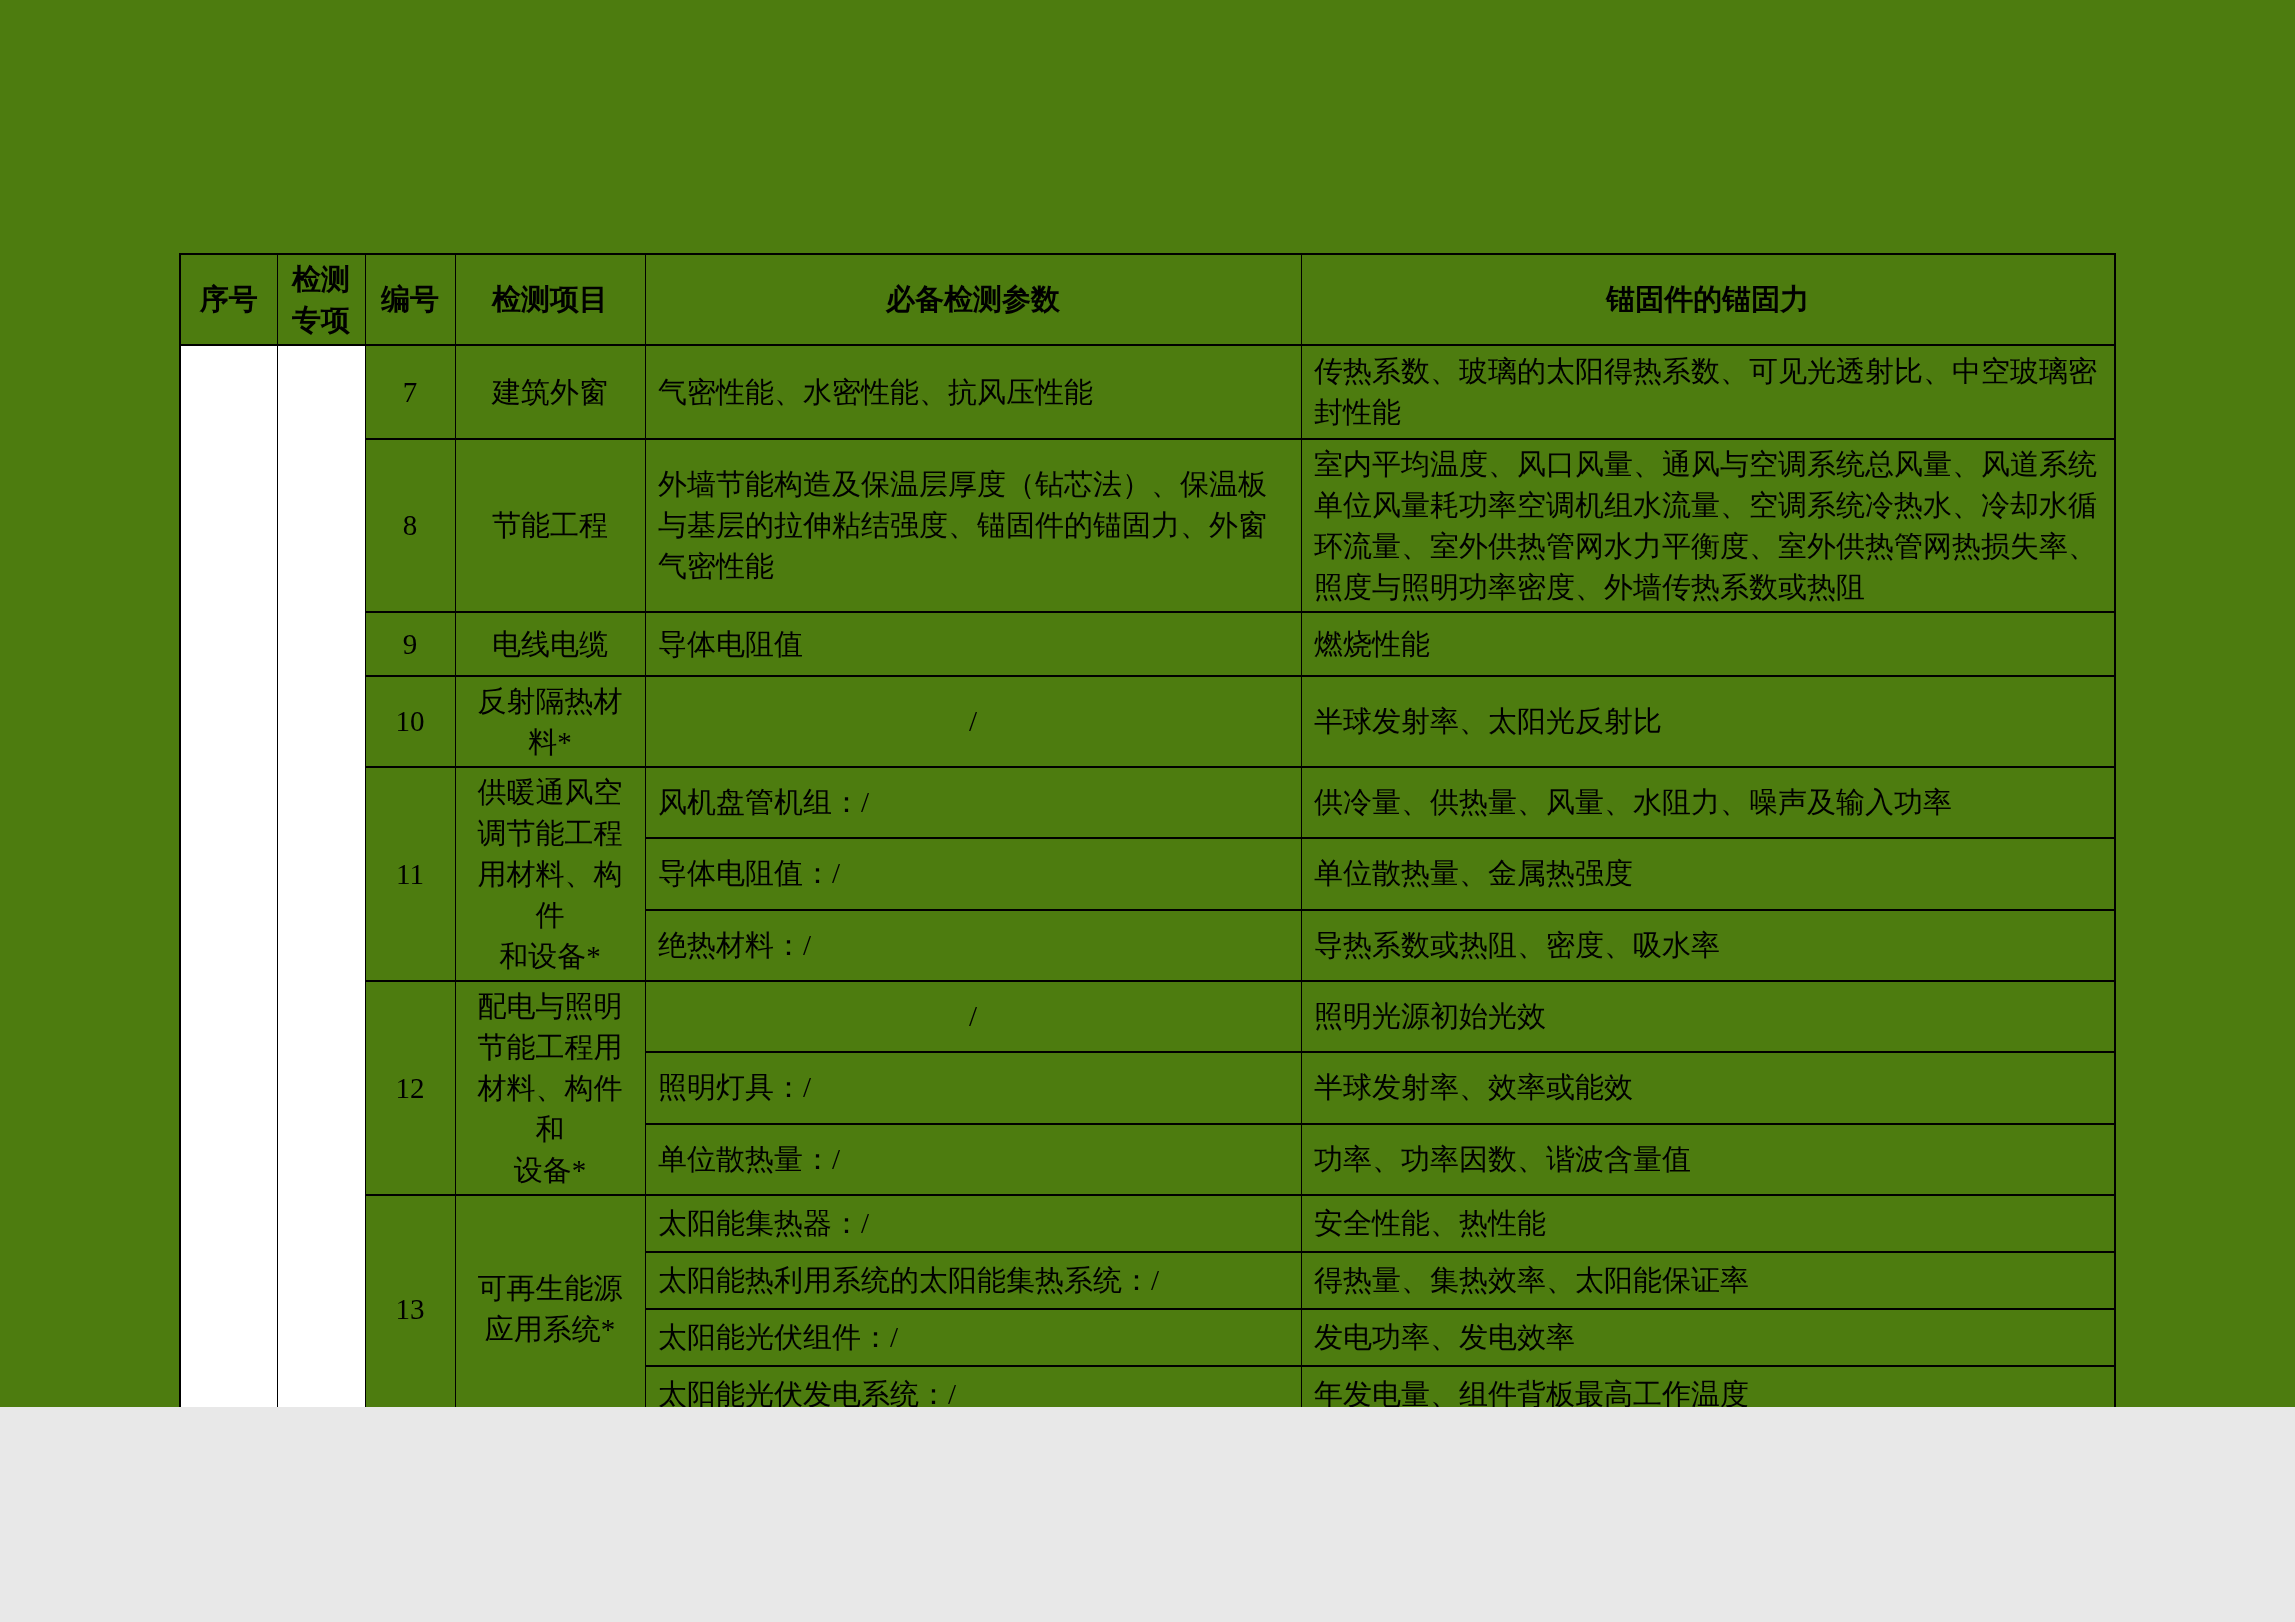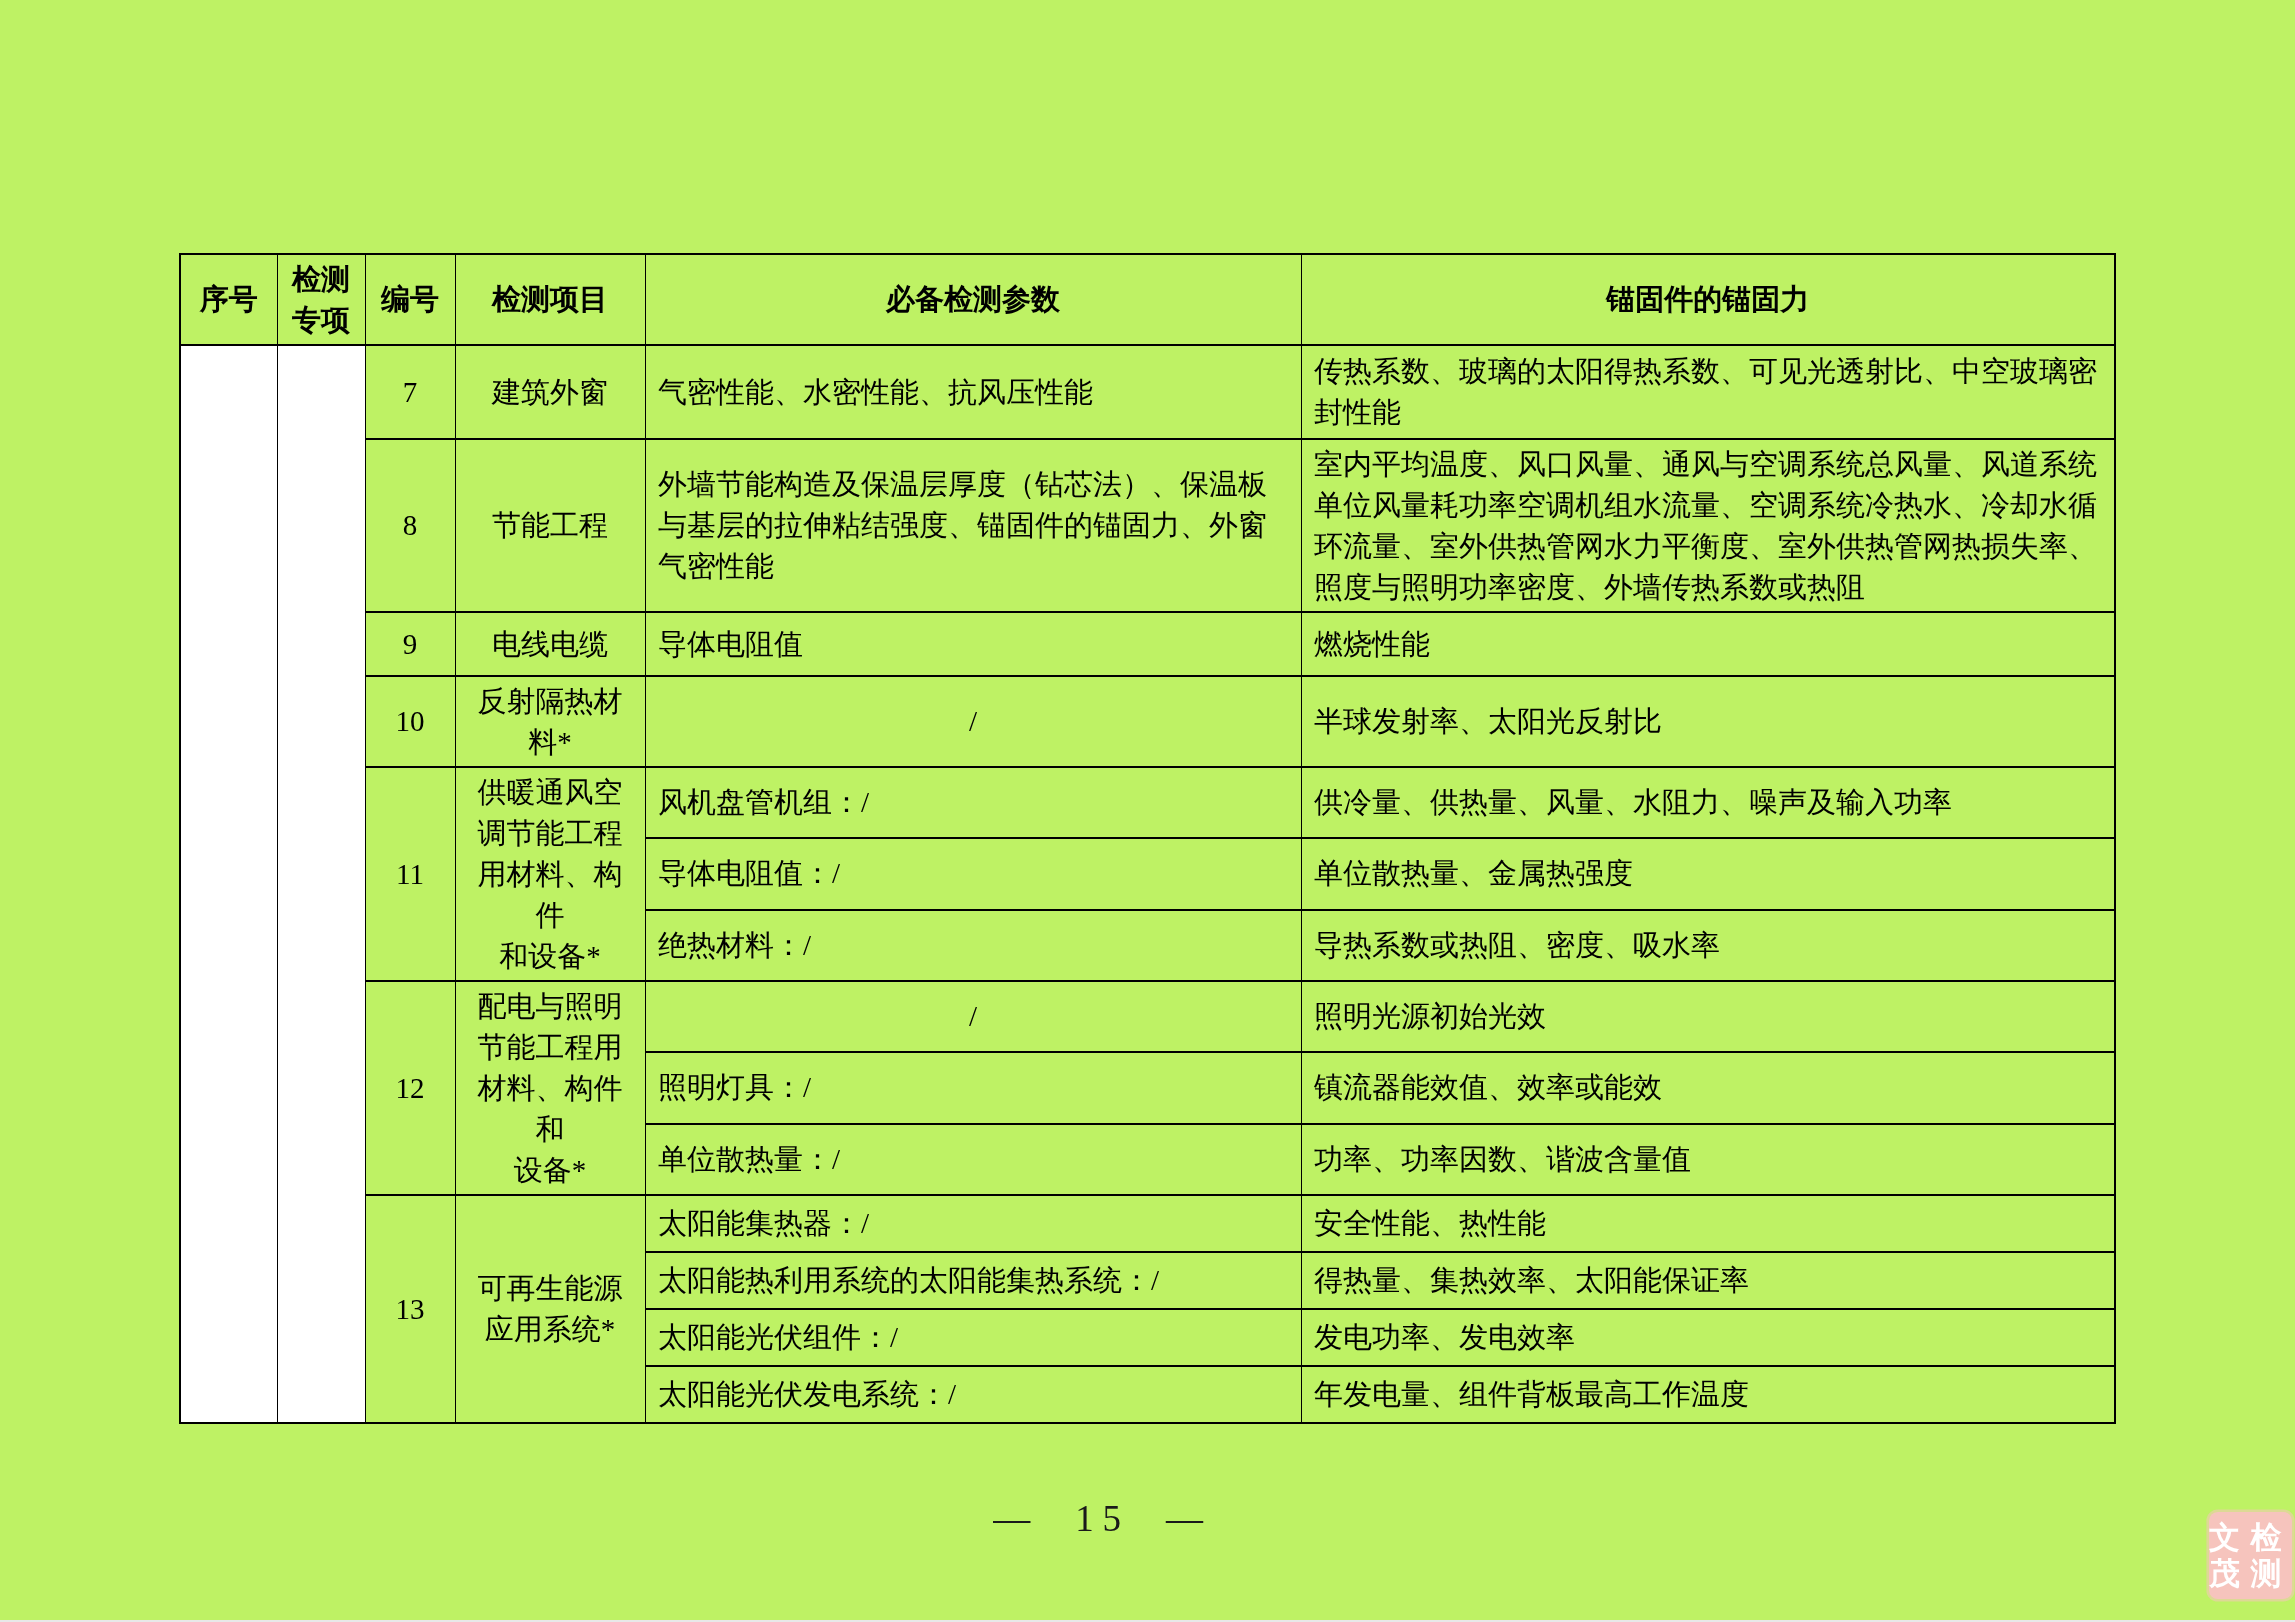--- a/index.html
+++ b/index.html
@@ -1,19 +1,19 @@
 <!DOCTYPE html>
 <html style="font-size:14px"><head>
 <meta charset="utf-8">
 <style>
   html,body{margin:0;padding:0;background:#e8e8e8;}
   .page{
     position:relative;
-    width:2295px;height:1620px;
-    background:#bef264;
+    width:2295px;height:1407px;
+    background:#4d7c0f;
     font-family:"Liberation Serif", serif;
     color:#000;
     overflow:hidden;
   }
   table.inspection{
     position:absolute;
     left:179px;top:253px;
     width:1935px;
     border-collapse:collapse;
     table-layout:fixed;
@@ -150,21 +150,21 @@
         <td class="c" rowspan="3">12</td>
         <td class="c item" rowspan="3">配电与照明
 节能工程用
 材料、构件和
 设备*</td>
         <td class="center">/</td>
         <td class="l">照明光源初始光效</td>
       </tr>
       <tr class="h70">
         <td class="l">照明灯具：/</td>
-        <td class="l">镇流器能效值、效率或能效</td>
+        <td class="l">半球发射率、效率或能效</td>
       </tr>
       <tr class="h70">
         <td class="l">单位散热量：/</td>
         <td class="l">功率、功率因数、谐波含量值</td>
       </tr>
 
       <tr class="h64">
         <td class="c" rowspan="4">13</td>
         <td class="c item" rowspan="4">可再生能源
 应用系统*</td>

